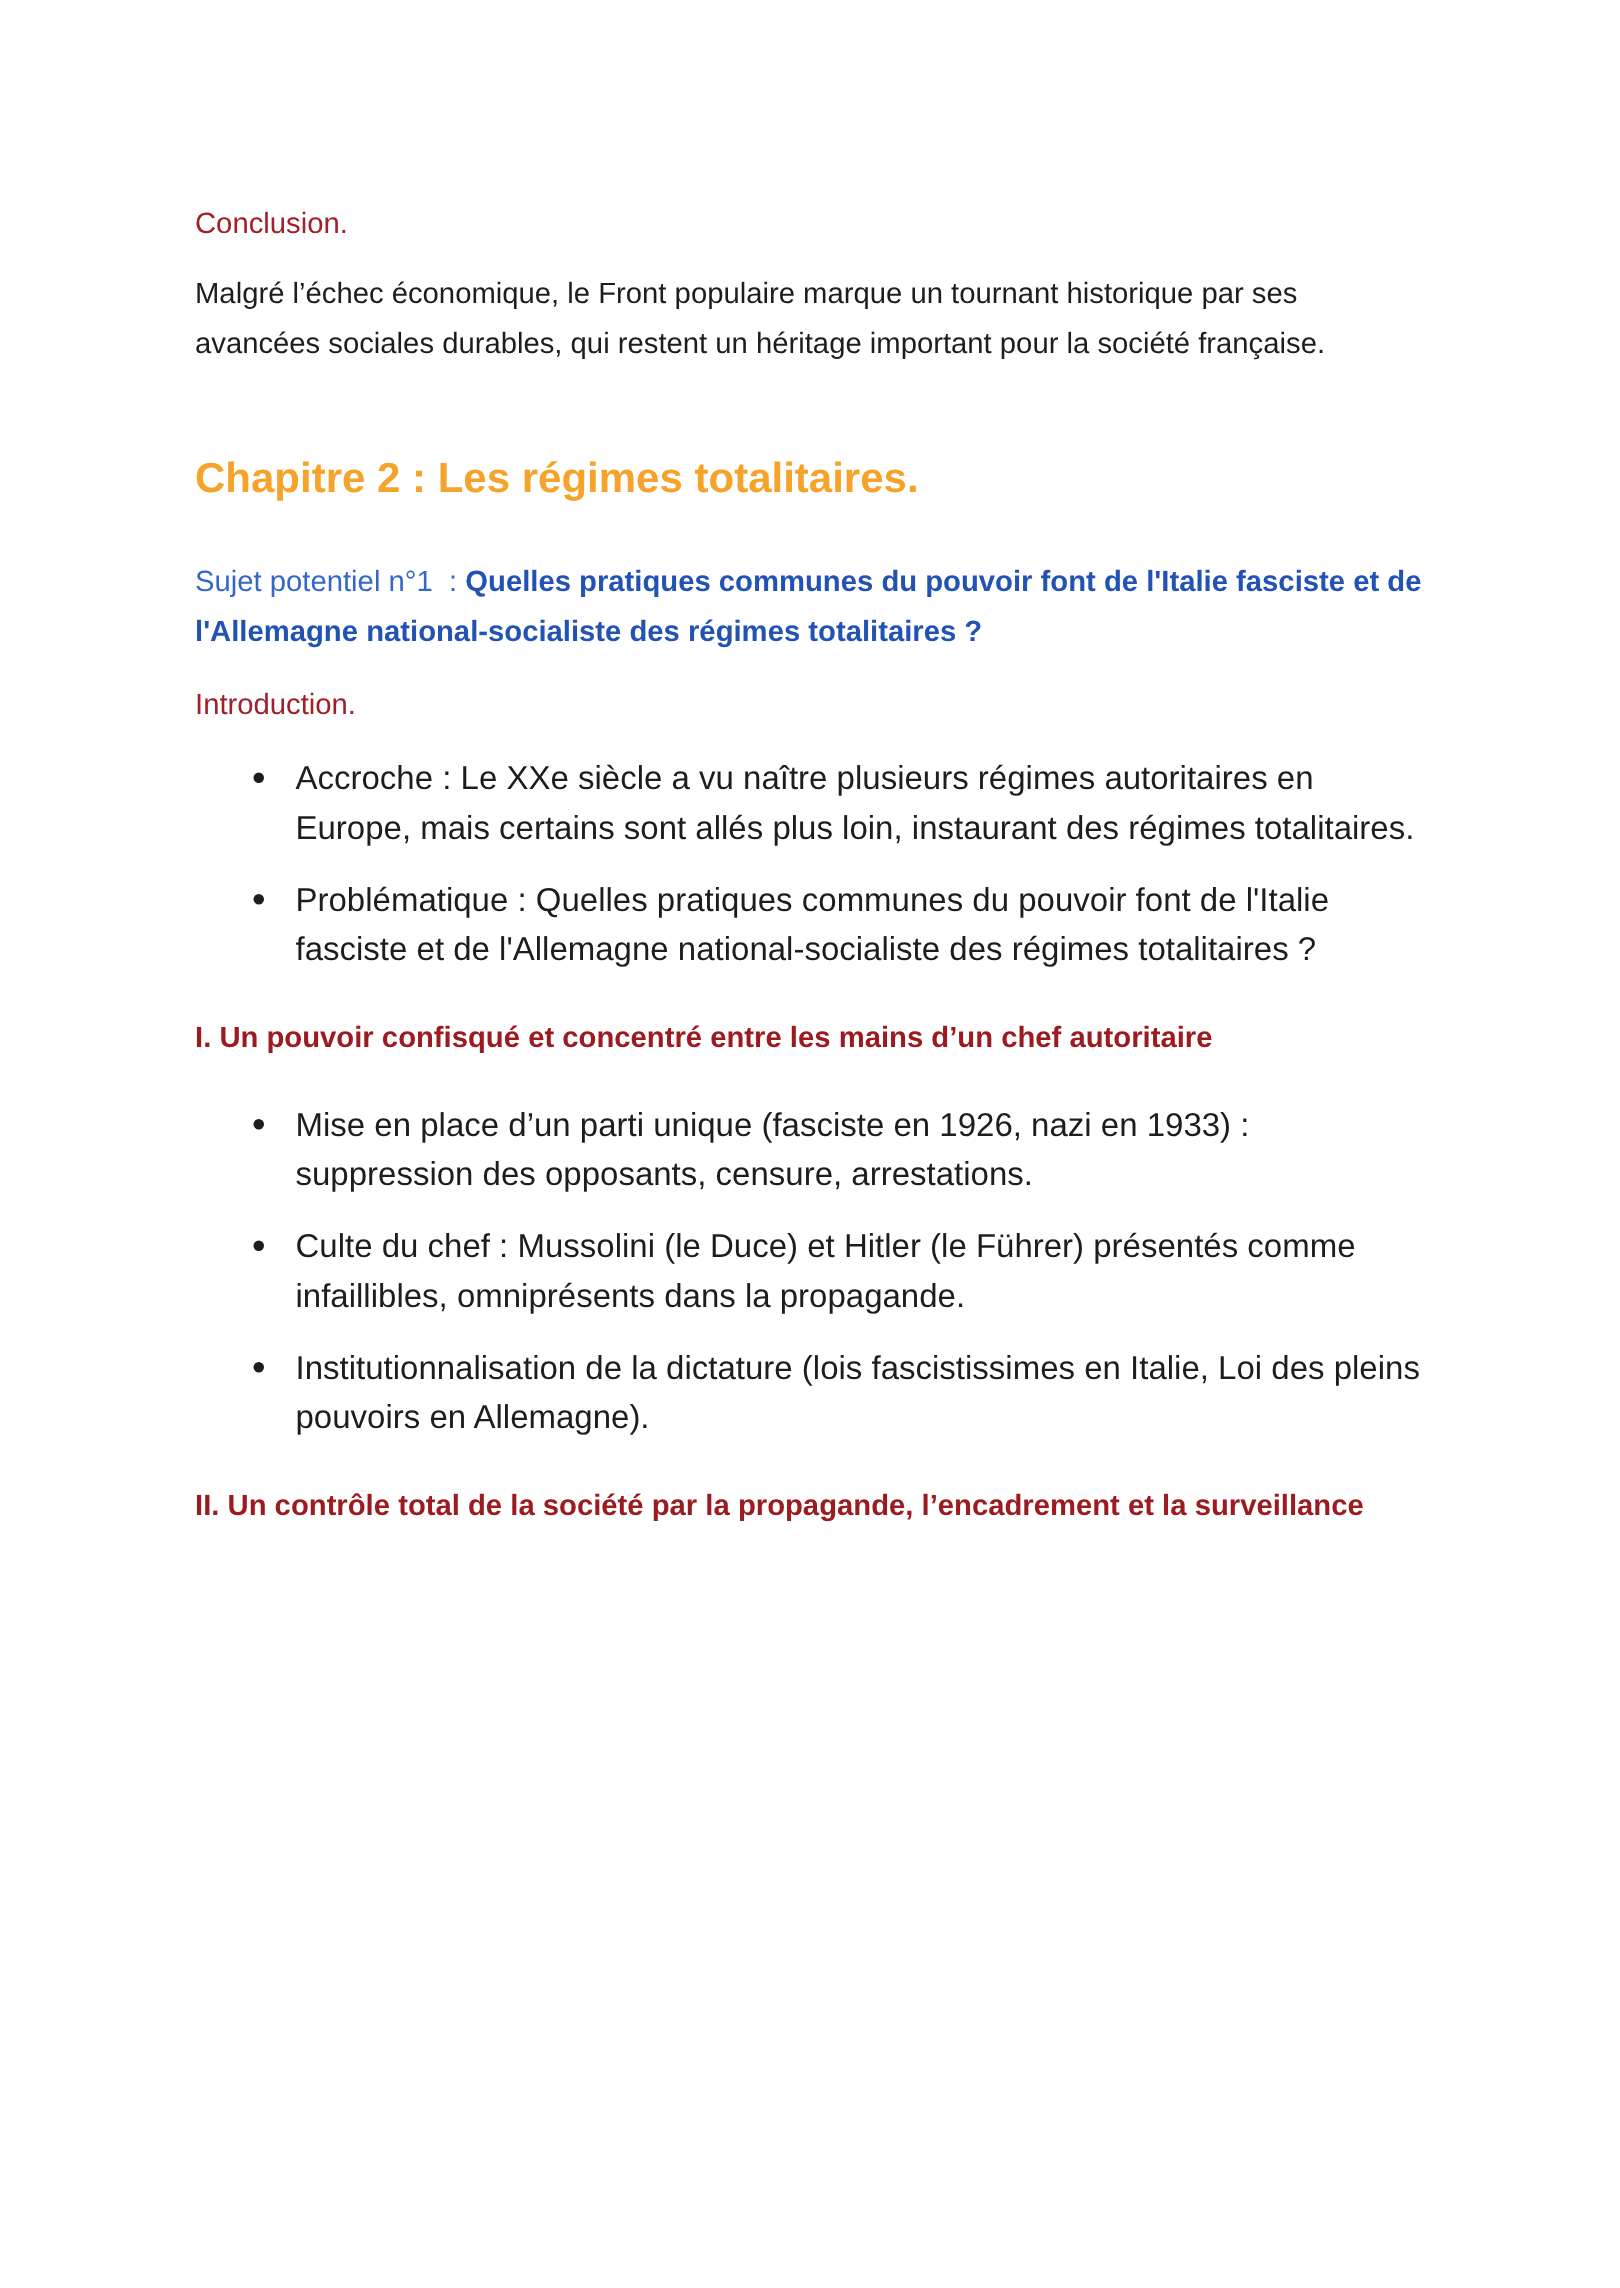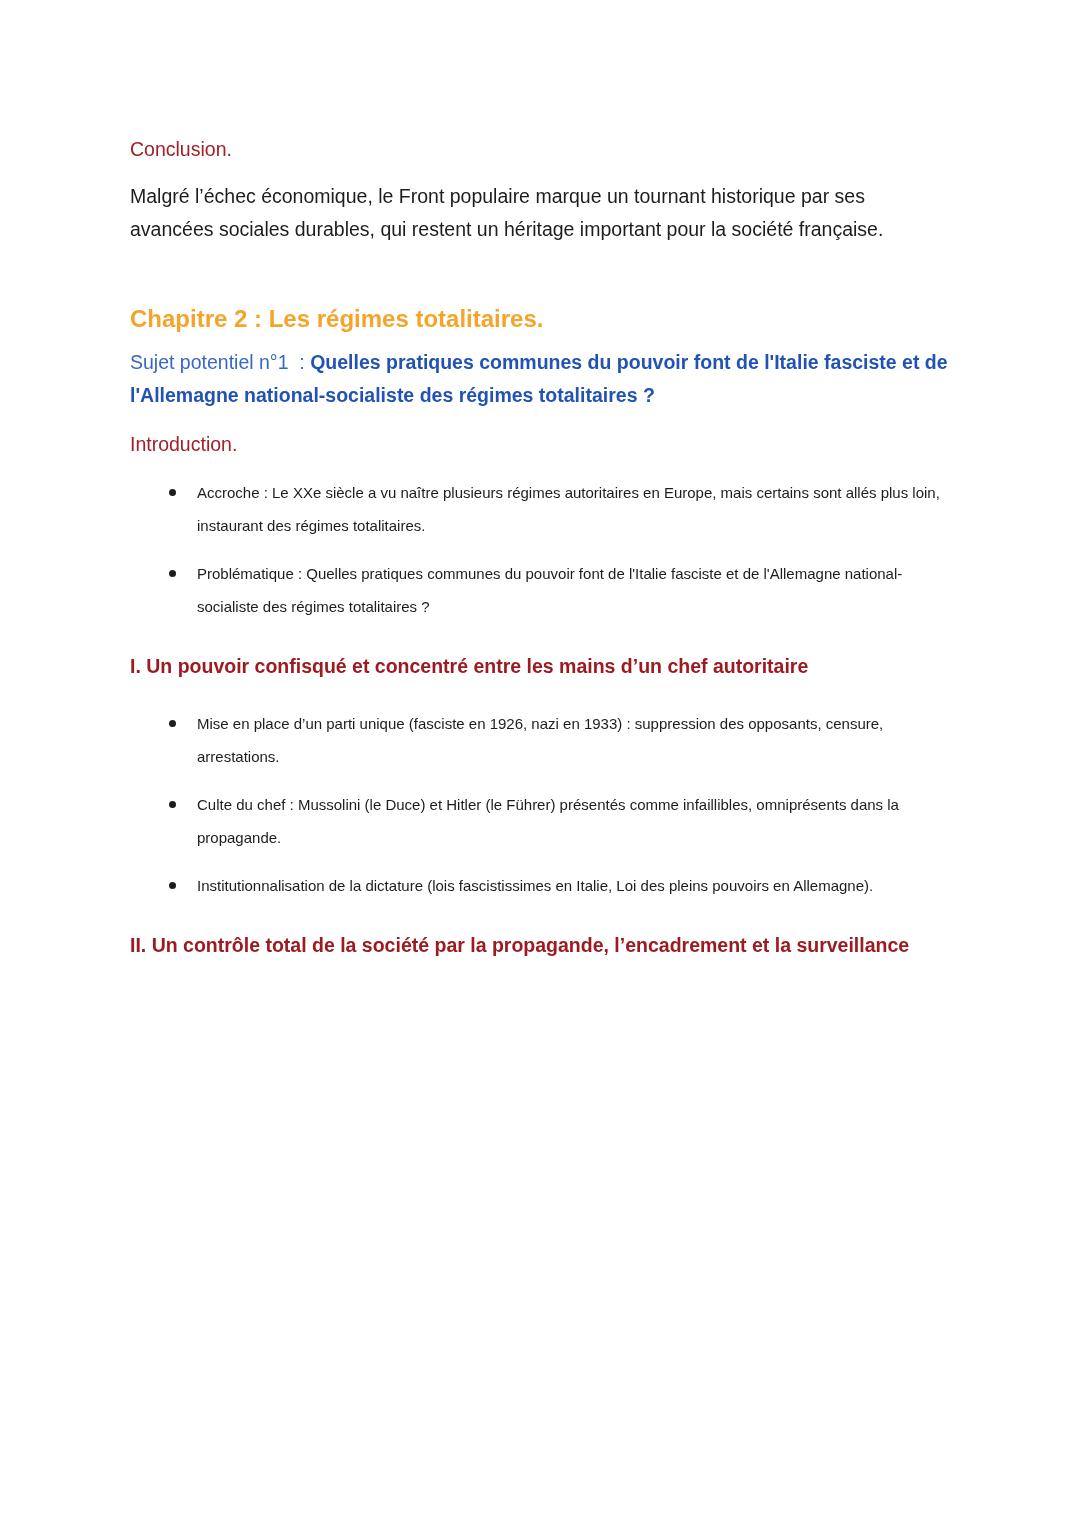--- a/index.html
+++ b/index.html
@@ -33,44 +33,44 @@
   .label-red{
     font-size:19.5px;
     line-height:33px;
     color:var(--label-red);
     margin-bottom:14px;
   }
   .conclusion-para{
     margin-bottom:57px;
   }
   .chapter-title{
-    font-size:24px;
+    font-size:28px;
     line-height:31px;
     font-weight:700;
     color:var(--chapter-orange);
-    margin-bottom:12px;
+    margin-bottom:38px;
   }
   .subject-line{
     font-size:19.5px;
     line-height:33px;
     max-width:820px;
     color:var(--subject-blue);
     margin-bottom:16px;
   }
   .subject-line .q-bold{
     font-weight:700;
     color:var(--subject-blue-bold);
   }
   ul.bullets{
     list-style:none;
     max-width:820px;
   }
   ul.bullets li{
     position:relative;
-    font-size:15px;
+    font-size:22px;
     line-height:33px;
     padding-left:67px;
     margin-bottom:15px;
   }
   ul.bullets li::before{
     content:"";
     position:absolute;
     left:39px;
     top:13px;
     width:7px;

